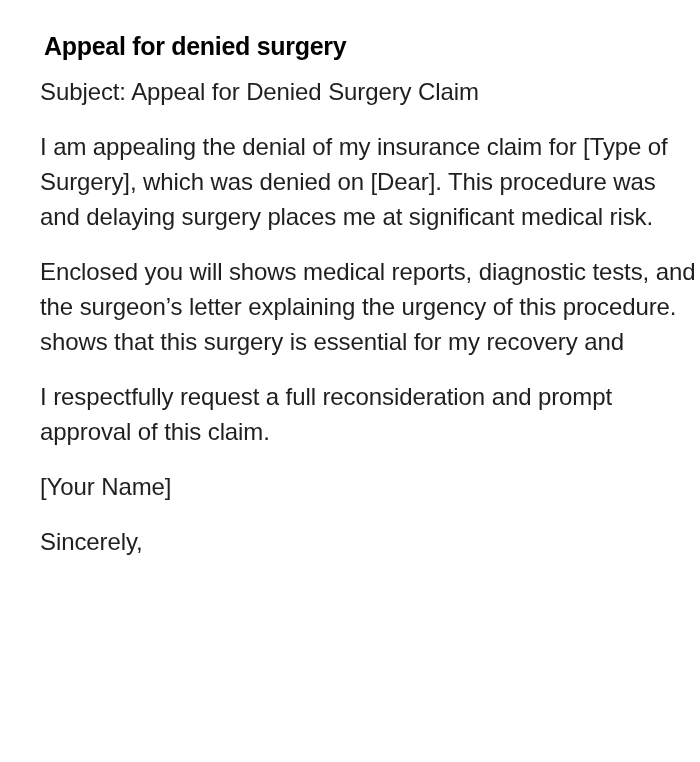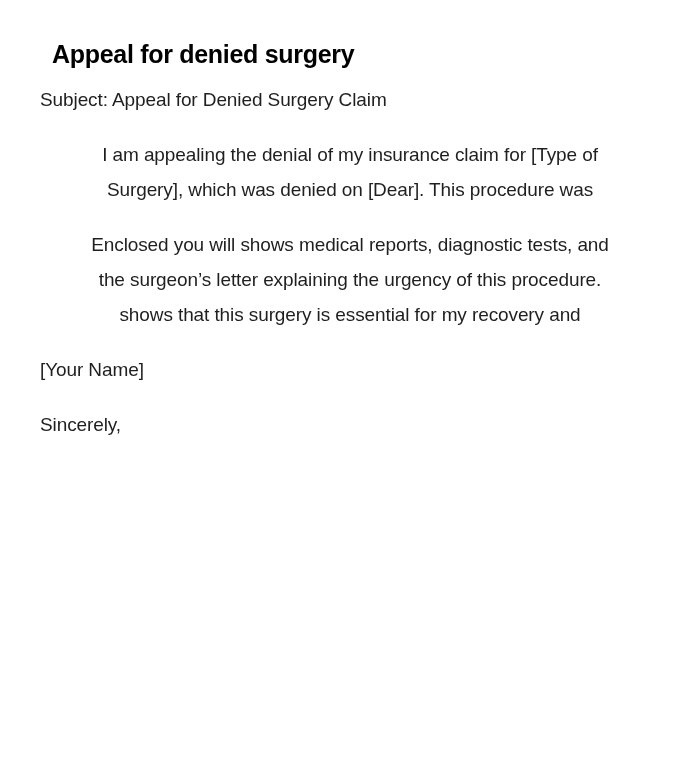--- a/index.html
+++ b/index.html
@@ -13,62 +13,66 @@
     overflow: hidden;
     font-family: "Liberation Sans", "DejaVu Sans", sans-serif;
     color: #1f1f1f;
   }
   .doc {
     box-sizing: border-box;
     width: 700px;
     padding: 27px 40px 0 40px;
   }
   .doc-title {
-    margin: 12px;
+    margin: 4px;
     font-size: 25px;
     line-height: 30px;
     font-weight: 700;
     color: #000000;
     letter-spacing: -0.3px;
   }
   .text-block {
     margin: 0;
     margin-top: 20px;
-    font-size: 19px;
+    font-size: 24px;
     line-height: 35px;
     letter-spacing: -0.1px;
     color: #1f1f1f;
   }
   .doc-title + .text-block {
     margin-top: 13px;
   }
   .para-line {
     white-space: nowrap;
-    text-align: center;
   }
 </style>
 </head>
 <body>
 
 <div class="doc">
 
   <h1 class="doc-title">Appeal for denied surgery</h1>
 
   <p class="text-block">Subject: Appeal for Denied Surgery Claim</p>
 
 
   <div class="text-block">
     <div class="para-line">I am appealing the denial of my insurance claim for [Type of</div>
     <div class="para-line">Surgery], which was denied on [Dear]. This procedure was</div>
+    <div class="para-line">and delaying surgery places me at significant medical risk.</div>
   </div>
 
   <div class="text-block">
     <div class="para-line">Enclosed you will shows medical reports, diagnostic tests, and</div>
     <div class="para-line">the surgeon’s letter explaining the urgency of this procedure.</div>
     <div class="para-line">shows that this surgery is essential for my recovery and</div>
   </div>
 
+  <div class="text-block">
+    <div class="para-line">I respectfully request a full reconsideration and prompt</div>
+    <div class="para-line">approval of this claim.</div>
+  </div>
 
   <p class="text-block">[Your Name]</p>
 
   <p class="text-block">Sincerely,</p>
 
 </div>
 
 </body></html>

